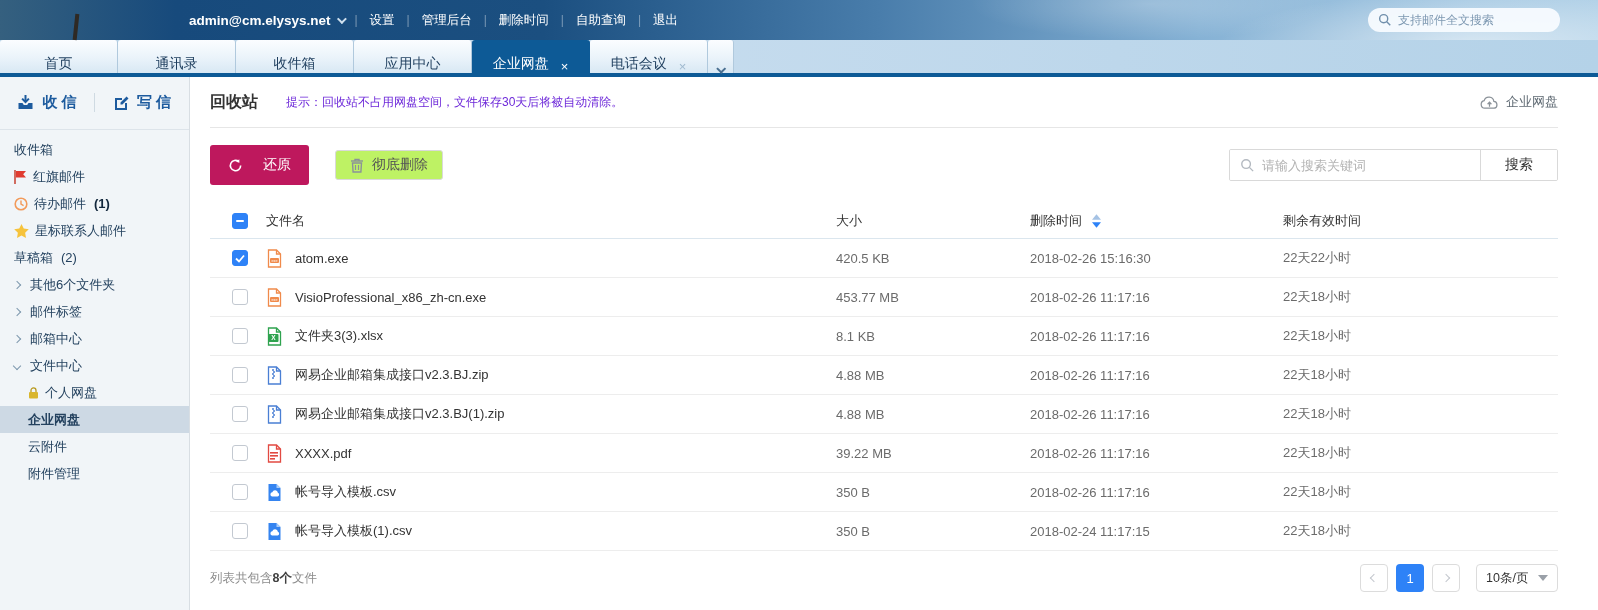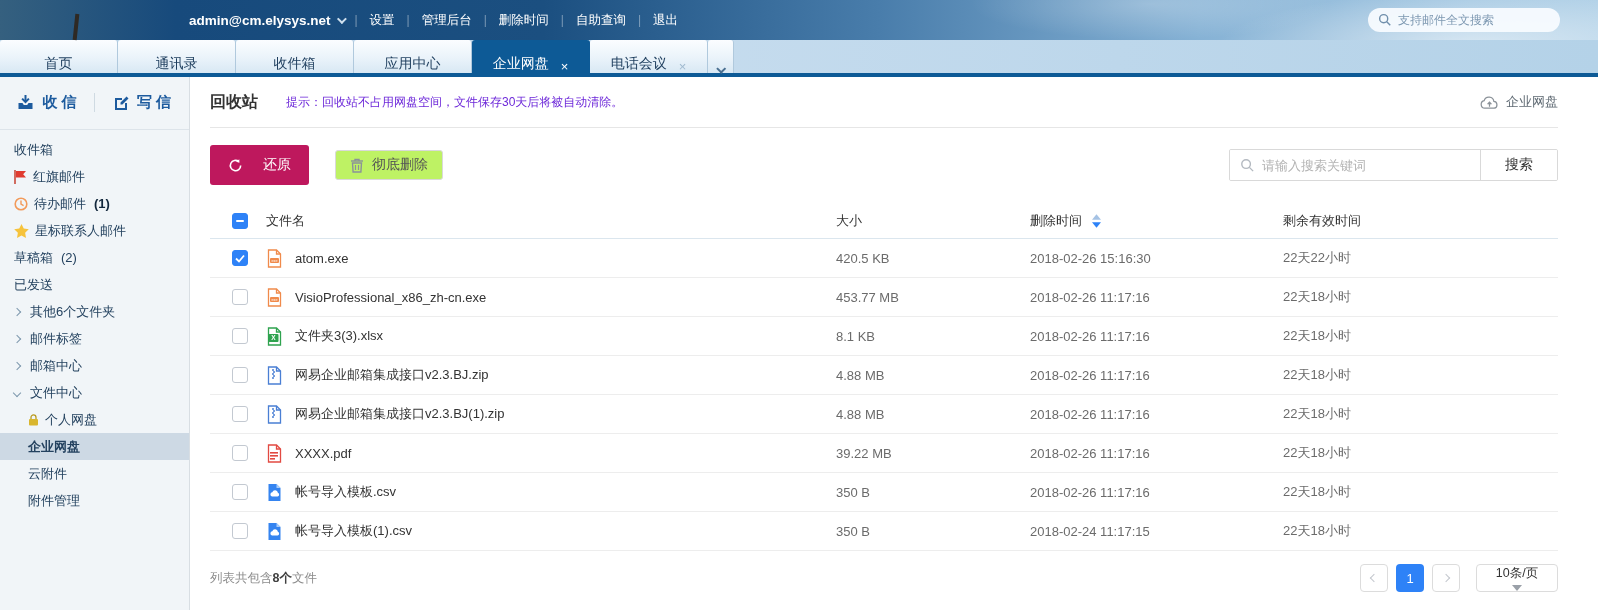--- a/index.html
+++ b/index.html
@@ -113,21 +113,21 @@
   .f-summary { font-size:12.5px; color:#8c8c8c; }
   .f-summary b { color:#404040; }
   .pager { margin-left:auto; display:flex; align-items:center; gap:8px; }
   .pg-btn { width:28px; height:28px; border:1px solid #dcdcdc; border-radius:4px; background:#fff;
     display:flex; align-items:center; justify-content:center; color:#c3c7cd; cursor:pointer; }
   .pg-btn .pchev { width:6px; height:6px; border-right:1.6px solid #c3c7cd; border-bottom:1.6px solid #c3c7cd; }
   .pg-cur { width:28px; height:28px; border-radius:4px; background:#2e82f7; color:#fff;
     display:flex; align-items:center; justify-content:center; font-size:13px; cursor:pointer; }
   .pg-size { margin-left:8px; width:82px; height:28px; border:1px solid #dcdcdc; border-radius:4px;
     background:#fff; display:flex; align-items:center; justify-content:space-between;
-    padding:0 9px; font-size:12.5px; color:#333; cursor:pointer;flex-direction:column; }
+    padding:0 9px; font-size:12.5px; color:#333; cursor:pointer; }
   .pg-size .caret { width:0; height:0; border-left:5px solid transparent;
     border-right:5px solid transparent; border-top:6px solid #9aa0a8; }
 </style>
 </head>
 <body>
 
 <div class="topbar">
   <div class="photo"></div>
   <div class="tb-account">
     <span>admin@cm.elysys.net</span>
@@ -229,23 +229,20 @@
           <span style="display: inline-flex;">
             <svg width="15" height="14" viewBox="0 0 16 15">
               <path d="M8 0l2.4 4.9 5.4.8-3.9 3.8.9 5.4L8 12.3 3.2 14.9l.9-5.4L.2 5.7l5.4-.8z" fill="#f6c33c"></path>
             </svg>
           </span>
           <span>星标联系人邮件</span>
         </div>
         <div class="sb-item">
           <span>草稿箱</span>
           <span class="cnt2">(2)</span>
-        </div>
-        <div class="sb-item">
-          <span>已发送</span>
         </div>
         <div class="sb-item">
           <span class="arrow"></span>
           <span>其他6个文件夹</span>
         </div>
         <div class="sb-item">
           <span class="arrow"></span>
           <span>邮件标签</span>
         </div>
         <div class="sb-item">

